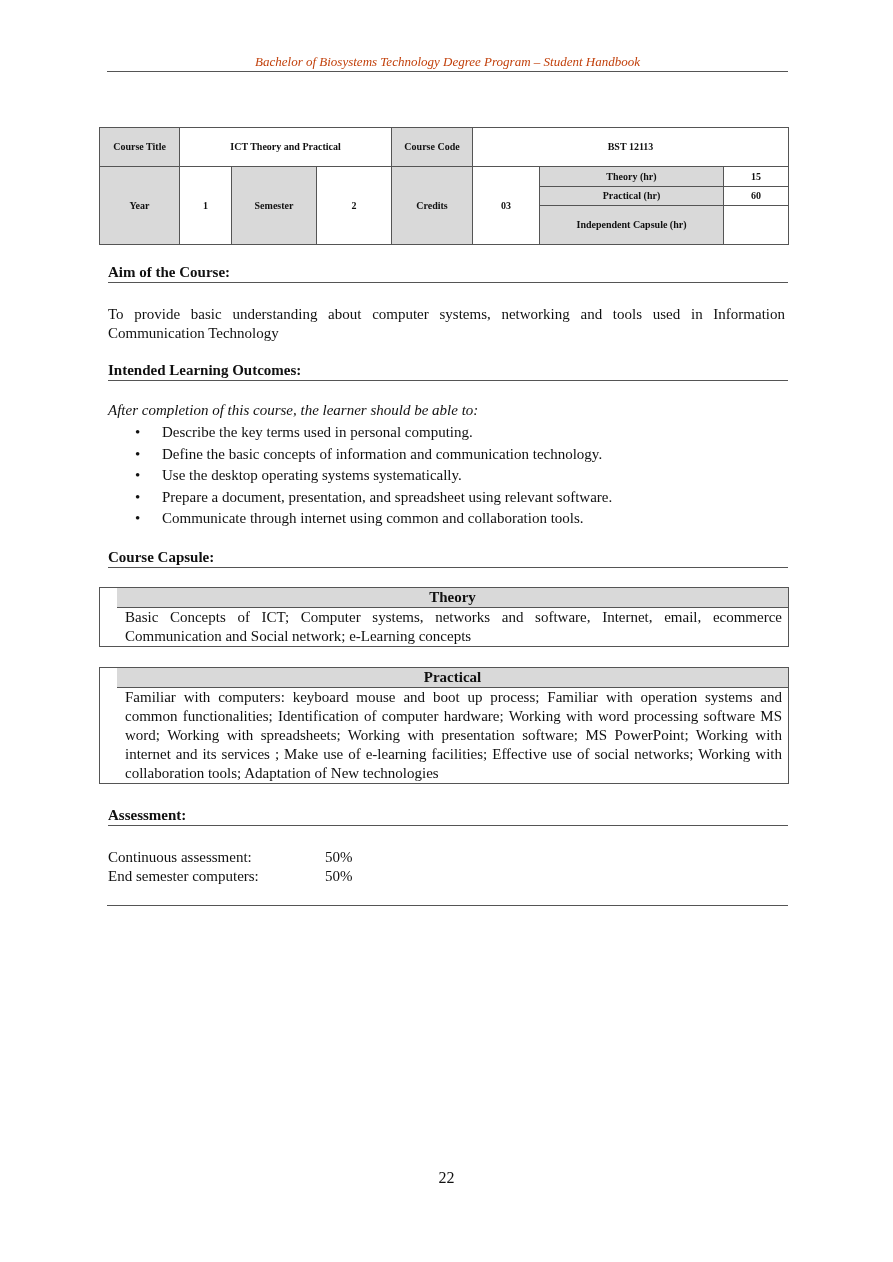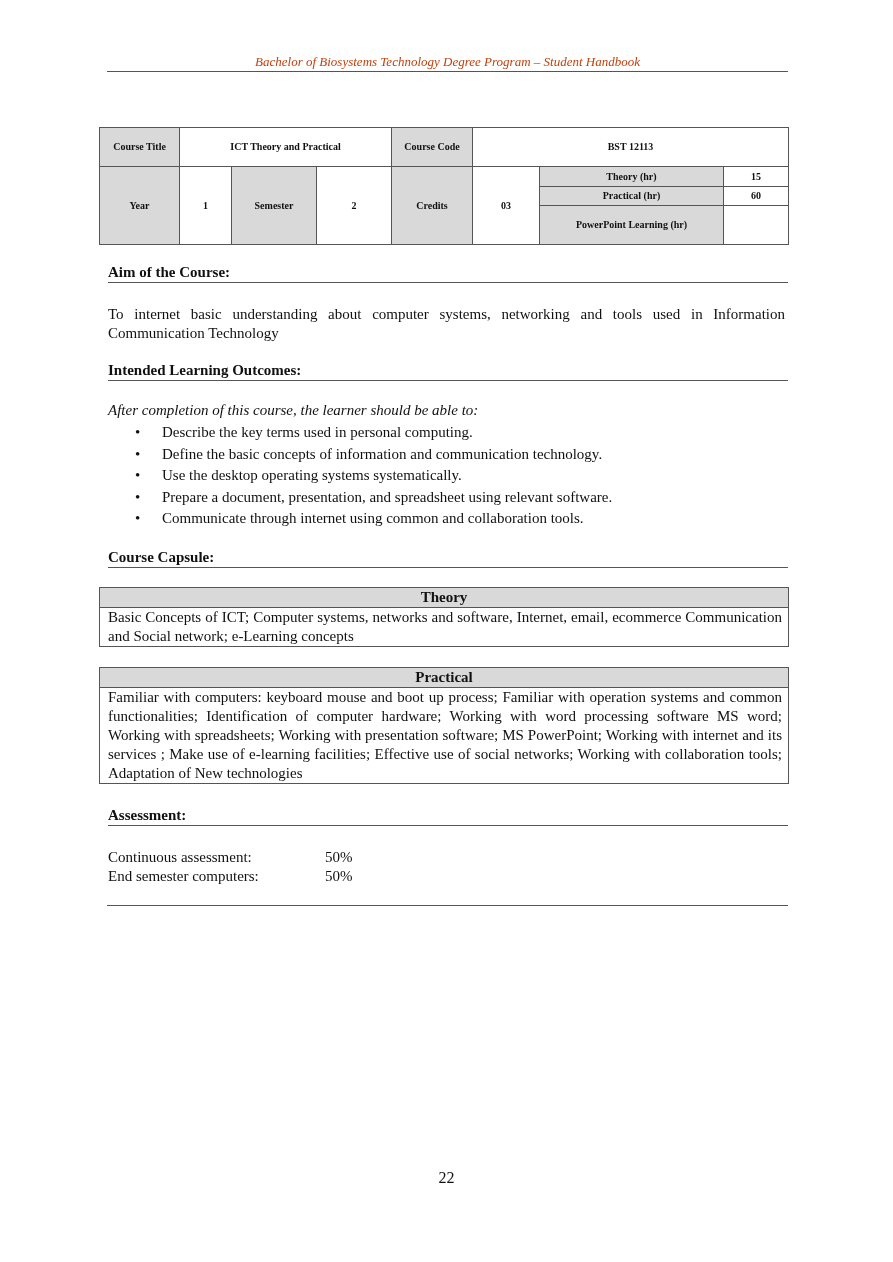--- a/index.html
+++ b/index.html
@@ -28,21 +28,21 @@
   }
   .para {
     position: absolute; left: 108px; width: 677px; font-size: 15px; line-height: 19px;
     text-align: justify;
   }
   .intro { position: absolute; left: 108px; top: 402px; font-style: italic; font-size: 15px; }
   ul.ilo { position: absolute; left: 108px; top: 422px; margin: 0; padding: 0; list-style: none; font-size: 15px; }
   ul.ilo li { position: relative; padding-left: 54px; line-height: 21.6px; }
   ul.ilo li .b { position: absolute; left: 27px; top: 0; }
 
-  .cap-box { position: absolute; left: 99px; width: 690px; border: 1px solid #555; box-sizing: border-box; }
+  .cap-box { position: absolute; left: 99px; width: 690px; border: 1px solid #555; box-sizing: border-box; padding-left: 17px; }
   .cap-head { background: #d9d9d9; text-align: center; font-weight: bold; font-size: 15px; line-height: 19px; border-bottom: 1px solid #555; }
   .cap-body { padding: 0 6px 0 8px; font-size: 15px; line-height: 19px; text-align: justify; }
 
   .assess { position: absolute; left: 108px; font-size: 15px; line-height: 19px; }
   .assess .lbl { display: inline-block; width: 217px; }
   .bottom-rule { position: absolute; left: 107px; width: 681px; top: 905px; border-top: 1px solid #555; }
   .page-num { position: absolute; left: 0; width: 893px; top: 1169px; text-align: center; font-size: 16px; }
 </style>
 </head>
 <body>
@@ -76,28 +76,28 @@
     <td class="g" rowspan="3">Credits</td>
     <td rowspan="3">03</td>
     <td class="g">Theory (hr)</td>
     <td>15</td>
   </tr>
   <tr style="height:19px">
     <td class="g">Practical (hr)</td>
     <td>60</td>
   </tr>
   <tr style="height:39px">
-    <td class="g" style="padding:0 28px;">PowerPoint Learning (hr)</td>
+    <td class="g" style="padding:0 28px;">Independent Capsule (hr)</td>
     <td></td>
   </tr>
 </tbody>
   </table>
 
 <div class="sec-h" style="top:264px">Aim of the Course:</div>
-<div class="para" style="top:305px">To internet basic understanding about computer systems, networking and tools used in Information Communication Technology</div>
+<div class="para" style="top:305px">To provide basic understanding about computer systems, networking and tools used in Information Communication Technology</div>
 
 <div class="sec-h" style="top:362px">Intended Learning Outcomes:</div>
 <div class="intro">After completion of this course, the learner should be able to:</div>
 <ul class="ilo">
   <li><span class="b">•</span><span>Describe the key terms used in personal computing.</span></li>
   <li><span class="b">•</span><span>Define the basic concepts of information and communication technology.</span></li>
   <li><span class="b">•</span><span>Use the desktop operating systems systematically.</span></li>
   <li><span class="b">•</span><span>Prepare a document, presentation, and spreadsheet using relevant software.</span></li>
   <li><span class="b">•</span><span>Communicate through internet using common and collaboration tools.</span></li>
 </ul>

